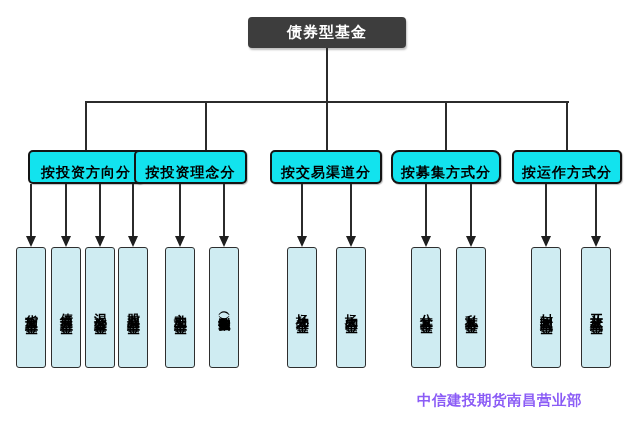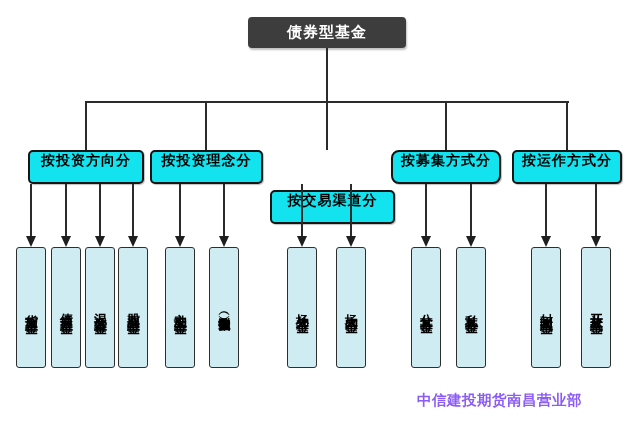--- a/index.html
+++ b/index.html
@@ -16,21 +16,21 @@
     position:absolute; left:248px; top:17px; width:158px; height:31px;
     background:#3d3d3d; border-radius:4px; box-sizing:border-box;
     display:flex; align-items:center; justify-content:center;
     color:#ffffff; font-weight:bold; font-size:15px; letter-spacing:1px;
     box-shadow:1px 2px 2px rgba(0,0,0,0.25);
   }
   
   .cat {
     position:absolute; top:150px; height:34px; box-sizing:border-box;
     background:#12e3ee; border:2px solid #141414; border-radius:5px;
-    display:flex; align-items:flex-start; justify-content:center;
+    display:flex; align-items:flex-end; justify-content:center;
     color:#000000; font-weight:bold; font-size:14px; letter-spacing:1px;
     box-shadow:1px 1px 1px rgba(0,0,0,0.25);
   }
   
   .arrow-shaft { position:absolute; top:184px; height:53px; width:2px; background:#2b2b2b; }
   .arrow-head {
     position:absolute; top:236px; width:0; height:0;
     border-left:5px solid transparent; border-right:5px solid transparent;
     border-top:11px solid #1f1f1f;
   }
@@ -62,24 +62,24 @@
   <div class="vline" style="left:326px; top:48px; height:102px;"></div>
   <div class="hline" style="left:85px; top:101px; width:484px;"></div>
   <div class="vline" style="left:85px; top:101px; height:49px;"></div>
   <div class="vline" style="left:205px; top:101px; height:49px;"></div>
   <div class="vline" style="left:445px; top:101px; height:49px;"></div>
   <div class="vline" style="left:566px; top:101px; height:49px;"></div>
 
   <div class="cat" style="left:28px; width:116px;">
     <span>按投资方向分</span>
   </div>
-  <div class="cat" style="left:150px; width:113px;">
+  <div class="cat" style="left:134px; width:113px;">
     <span>按投资理念分</span>
   </div>
-  <div class="cat" style="left:270px; width:125px;margin-top:40px;">
+  <div class="cat" style="left:270px; width:112px;">
     <span>按交易渠道分</span>
   </div>
   <div class="cat" style="left:391px; width:110px;border-radius:8px;">
     <span>按募集方式分</span>
   </div>
   <div class="cat" style="left:512px; width:110px;">
     <span>按运作方式分</span>
   </div>
 
   <div class="arrow-shaft" style="left:30px;"></div>

